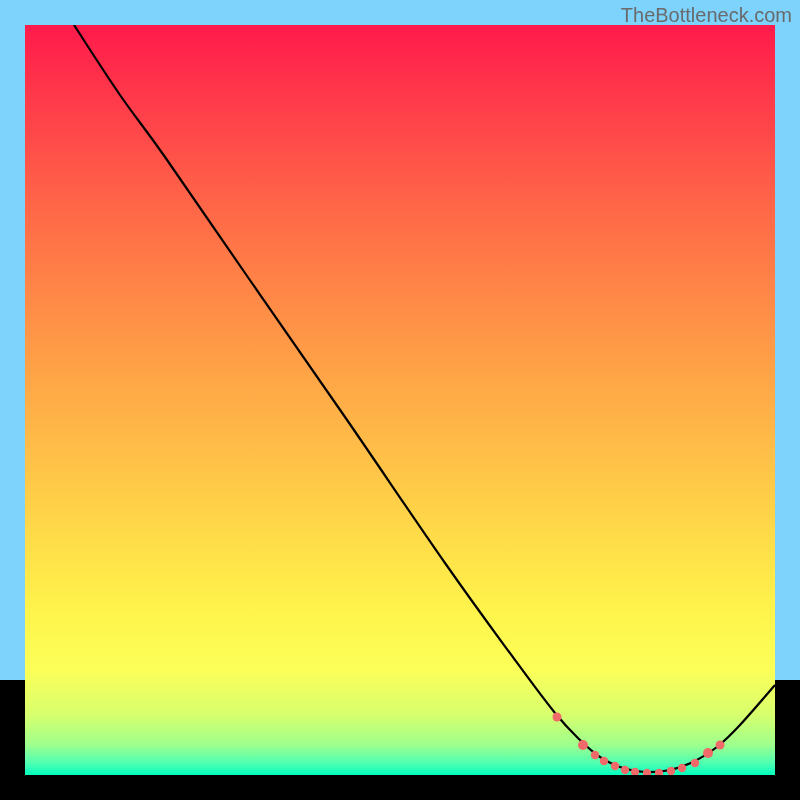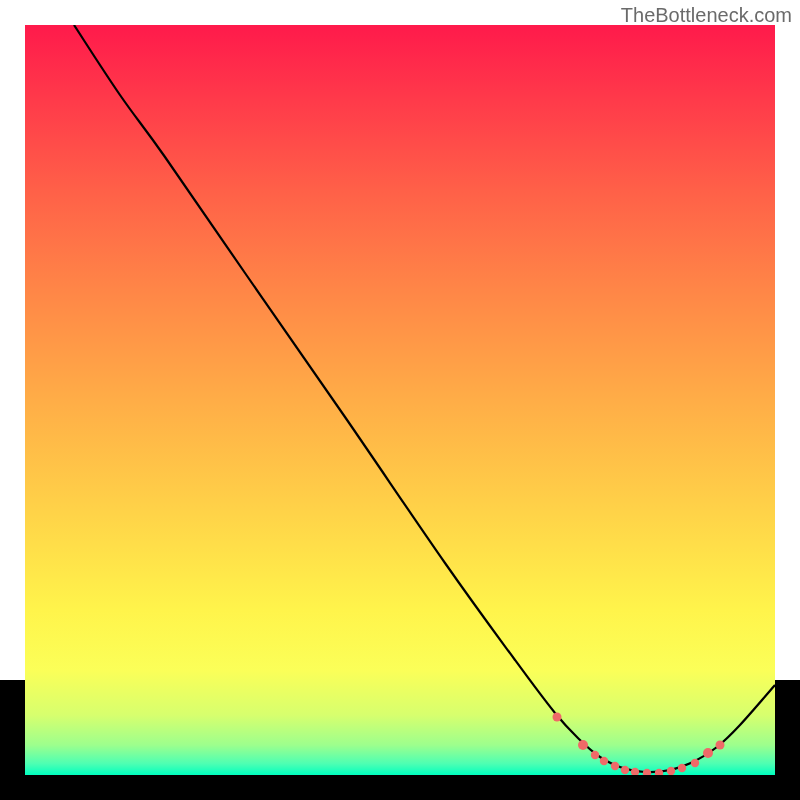--- a/index.html
+++ b/index.html
@@ -9,21 +9,21 @@
     height: 800px;
     background: #000000;
     overflow: hidden;
   }
   .frame {
     position: absolute;
     left: 0;
     top: 0;
     width: 800px;
     height: 680px;
-    background: #ffffff;
+    background: #7dd3fc;
   }
   .plot-area {
     position: absolute;
     left: 25px;
     top: 25px;
     width: 750px;
     height: 750px;
     overflow: hidden;
   }
   .gradient-bg {

